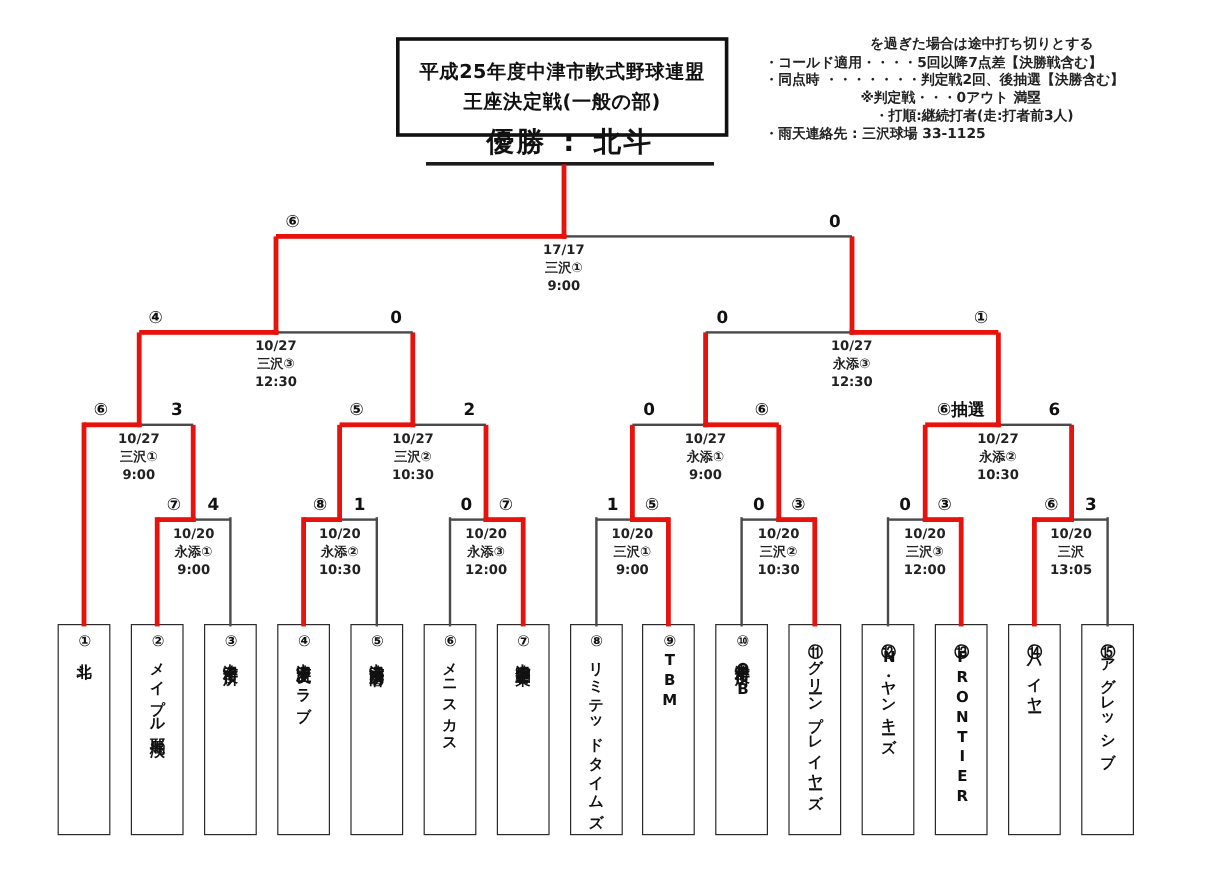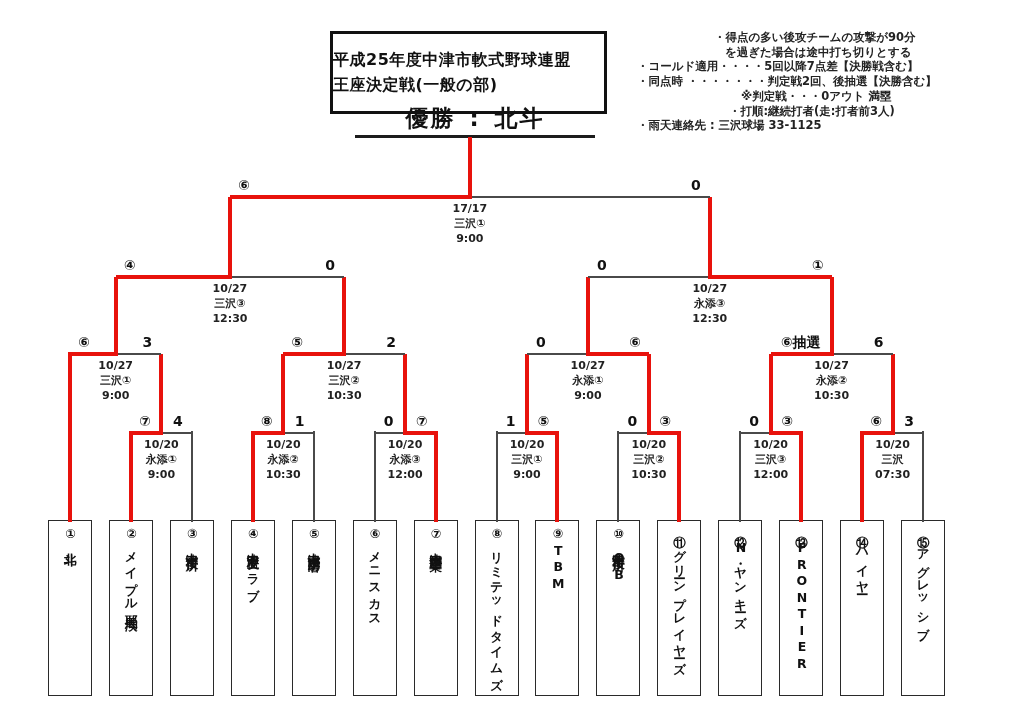--- a/index.html
+++ b/index.html
@@ -1,21 +1,21 @@
 <!DOCTYPE html>
 <html><head>
 <meta charset="utf-8">
 <style>
   html,body{margin:0;padding:0;background:#fff;}
   #stage{position:relative;width:1024px;height:724px;background:#ffffff;overflow:hidden;
          font-family:"DejaVu Sans","Liberation Sans",sans-serif;color:#111;}
   
   .title-box{position:absolute;left:330px;top:31px;width:277px;height:83px;
              border:3px solid #111;box-sizing:border-box;background:#fff;
-             display:flex;flex-direction:column;justify-content:center;align-items:flex-start;}
+             display:flex;flex-direction:column;justify-content:center;align-items:center;}
   .title-line{font-size:16px;font-weight:bold;line-height:1.55;white-space:nowrap;letter-spacing:.5px;}
   
   .champ{position:absolute;left:355px;top:103px;width:240px;text-align:center;
          font-size:23px;font-weight:bold;white-space:nowrap;letter-spacing:2px;}
   .champ .sep{margin:0 14px;}
   .champ-underline{position:absolute;left:355px;top:135px;width:240px;height:3px;background:#1c1c1c;}
   
   #notes{position:absolute;left:637px;top:30px;width:386px;}
   .note-line{font-size:11.5px;font-weight:600;line-height:14.7px;white-space:nowrap;color:#222;}
   
@@ -38,25 +38,24 @@
     <div class="title-line">平成25年度中津市軟式野球連盟</div>
     <div class="title-line">王座決定戦(一般の部)</div>
   </div>
 
   <div class="champ">
     <span>優勝</span><span class="sep">:</span><span>北斗</span>
   </div>
   <div class="champ-underline"></div>
 
   <div id="notes">
-      <div class="note-line" style="margin-left: 77px;">・得点の多い後攻チームの攻撃が90分</div>
       <div class="note-line" style="margin-left: 88px; font-family: Liberation Serif, serif;">を過ぎた場合は途中打ち切りとする</div>
       <div class="note-line" style="margin-left: 0px;">・コールド適用・・・・5回以降7点差【決勝戦含む】</div>
       <div class="note-line" style="margin-left: 0px;">・同点時 ・・・・・・・判定戦2回、後抽選【決勝含む】</div>
-      <div class="note-line" style="margin-left: 104px;">※判定戦・・・0アウト 満塁</div>
+      <div class="note-line" style="margin-left: 80px;">※判定戦・・・0アウト 満塁</div>
       <div class="note-line" style="margin-left: 92px;">・打順:継続打者(走:打者前3人)</div>
       <div class="note-line" style="margin-left: 0px;">・雨天連絡先 : 三沢球場 33-1125</div>
     </div>
 
   <div id="bracket">
       <div class="tbox" style="left: 48px; top: 520px;">
         <div class="tlabel">①北斗</div>
       </div>
       <div class="tbox" style="left: 108.93px; top: 520px;">
         <div class="tlabel">②メイプル耶馬渓</div>
@@ -162,21 +161,21 @@
       <div class="info" style="left: 770.695px; top: 468px;">12:00</div>
       <div style="position: absolute; left: 862.09px; top: 431px; width: 32.465px; height: 4px; background: rgb(232, 18, 12);"></div>
       <div style="position: absolute; left: 890.555px; top: 432px; width: 32.465px; height: 2px; background: rgb(74, 74, 74);"></div>
       <div style="position: absolute; left: 890.555px; top: 354px; width: 4px; height: 81px; background: rgb(232, 18, 12);"></div>
       <div style="position: absolute; left: 860.09px; top: 431px; width: 4px; height: 91px; background: rgb(232, 18, 12);"></div>
       <div style="position: absolute; left: 922.02px; top: 431px; width: 2px; height: 91px; background: rgb(74, 74, 74);"></div>
       <div class="score" style="left: 876.09px; top: 414px;">⑥</div>
       <div class="score" style="left: 909.02px; top: 414px;">3</div>
       <div class="info" style="left: 892.555px; top: 438px;">10/20</div>
       <div class="info" style="left: 892.555px; top: 453px;">三沢</div>
-      <div class="info" style="left: 892.555px; top: 468px;">07:30</div>
+      <div class="info" style="left: 892.555px; top: 468px;">13:05</div>
       <div style="position: absolute; left: 70px; top: 352px; width: 47.6975px; height: 4px; background: rgb(232, 18, 12);"></div>
       <div style="position: absolute; left: 113.698px; top: 353px; width: 47.6975px; height: 2px; background: rgb(74, 74, 74);"></div>
       <div style="position: absolute; left: 113.698px; top: 277px; width: 4px; height: 79px; background: rgb(232, 18, 12);"></div>
       <div style="position: absolute; left: 68px; top: 352px; width: 4px; height: 170px; background: rgb(232, 18, 12);"></div>
       <div class="score" style="left: 84px; top: 335px;">⑥</div>
       <div class="score" style="left: 147.395px; top: 335px;">3</div>
       <div class="info" style="left: 115.698px; top: 359px;">10/27</div>
       <div class="info" style="left: 115.698px; top: 374px;">三沢①</div>
       <div class="info" style="left: 115.698px; top: 389px;">9:00</div>
       <div style="position: absolute; left: 283.255px; top: 352px; width: 62.93px; height: 4px; background: rgb(232, 18, 12);"></div>

